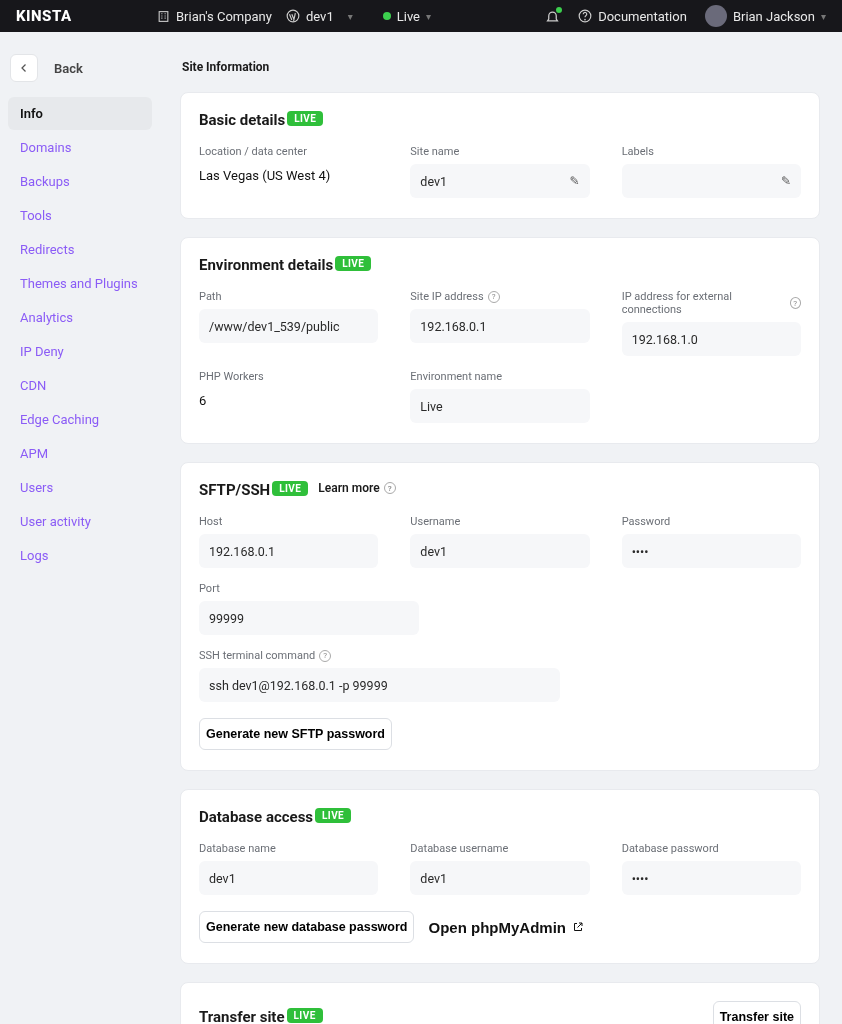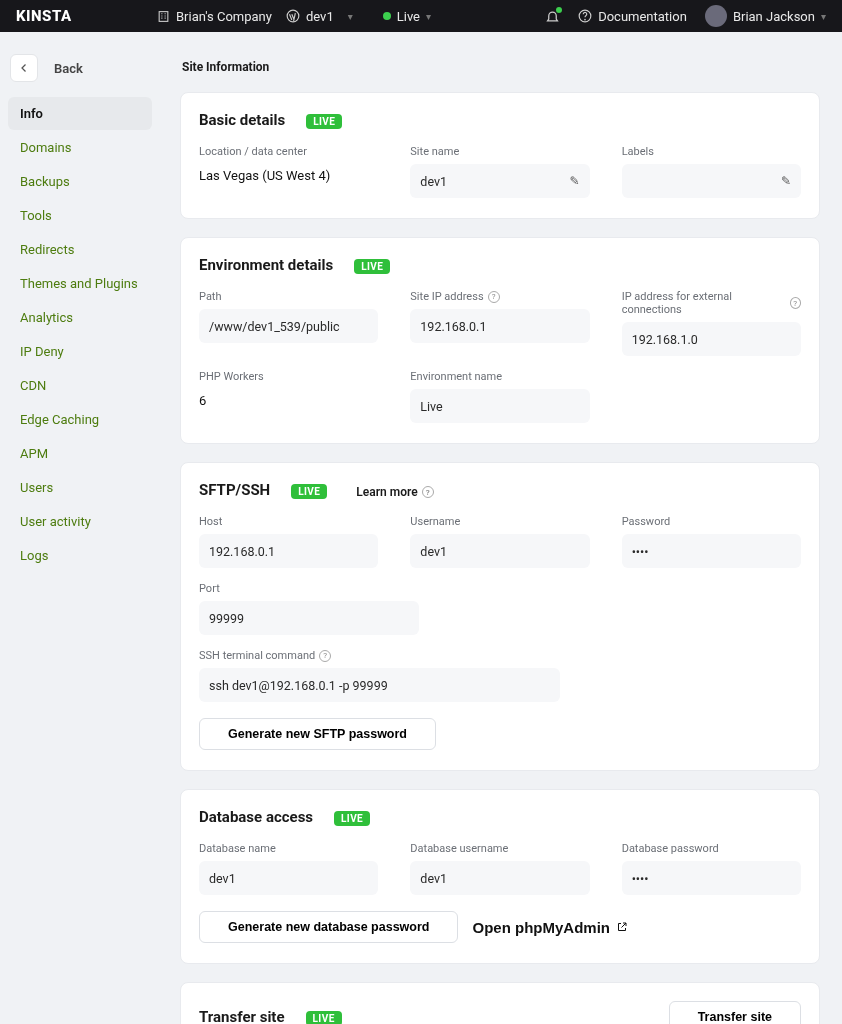--- a/index.html
+++ b/index.html
@@ -60,40 +60,40 @@
   .back-btn {
     background:#fff; border:1px solid #e3e5e8; border-radius:6px;
     width:28px; height:28px; display:flex; align-items:center; justify-content:center;
     cursor:pointer;
   }
   .back-label { color:#444; font-size:13px; font-weight:600; }
   .nav { list-style:none; }
   .nav li {
     padding: 9px 12px;
     border-radius: 6px;
-    color:#4d7c0f; font-size:13px;
+    color:#8b5cf6; font-size:13px;
     cursor:pointer;
     margin:1px 0;
   }
   .nav li.active { background:#e7e9ec; color:#111; font-weight:600; }
   .main {
     flex:1;
     padding: 20px 20px 40px 20px;
     max-width: 680px;
   }
   h1.page-title { font-size:12px; font-weight:700; margin: 8px 0 18px 2px; }
   .card {
     background:#fff;
     border:1px solid #e8eaee;
     border-radius:8px;
     padding: 18px 18px 20px 18px;
     margin-bottom: 18px;
   }
   .card-head {
-    display:flex; align-items:flex-end; gap:21px; margin-bottom: 16px;
+    display:flex; align-items:flex-start; gap:2px; margin-bottom: 16px;
   }
   .card-head h2 { font-size:15px; font-weight:700; }
   .badge-live {
     background:#2fbf3a; color:#fff; font-size:10px; font-weight:700;
     padding:2px 7px; border-radius:4px; letter-spacing:0.4px;
   }
   .learn-more { font-size:12px; font-weight:600; color:#1a1a1a; display:flex; align-items:center; gap:4px; }
   .row3 { display:grid; grid-template-columns: 1fr 1fr 1fr; gap:32px; }
   .field-label { font-size:11px; color:#6b6f76; margin-bottom:6px; display:flex; align-items:center; gap:4px; }
   .field-value-plain { font-size:13px; color:#111; padding:4px 0; }
@@ -104,21 +104,21 @@
     min-height:34px;
   }
   .field-box .edit { color:#555; font-size:12px; cursor:pointer; }
   .info-q {
     width:12px; height:12px; border:1px solid #aaa; border-radius:50%;
     display:inline-flex; align-items:center; justify-content:center;
     font-size:8px; color:#888;
   }
   .btn-outline {
     background:#fff; border:1px solid #dcdfe4; border-radius:6px;
-    padding:8px 28px; font-size:12.5px; font-weight:600; cursor:pointer;
+    padding:8px 6px; font-size:12.5px; font-weight:600; cursor:pointer;
     display:inline-flex; align-items:center; gap:6px;
   }
   .btn-row { display:flex; gap:14px; margin-top:16px; align-items:center; }
   .btn-link {
     background:none; border:none; font-size:15px; font-weight:600;
     cursor:pointer; display:inline-flex; align-items:center; gap:6px; color:#111;
   }
   .transfer-head { display:flex; align-items:center; justify-content:space-between; margin-bottom:14px; }
   .port-box { width: 220px; }
   .ssh-box { width: 60%; }

